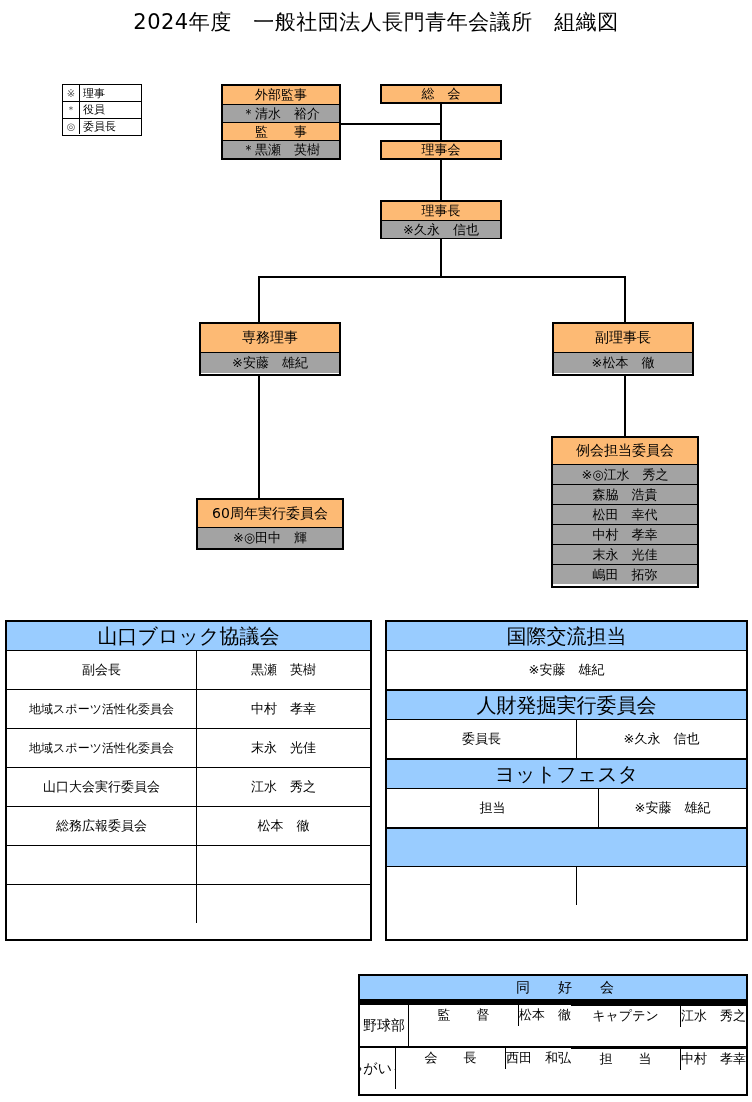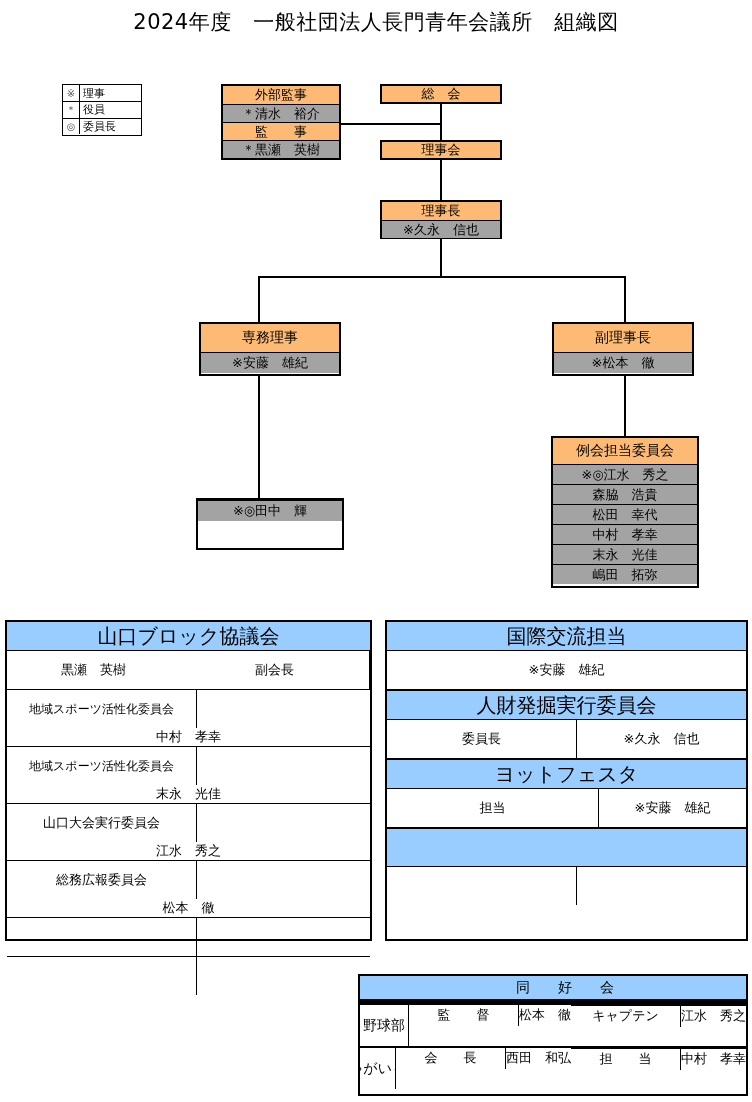--- a/index.html
+++ b/index.html
@@ -76,21 +76,21 @@
     position: absolute;
     border: 2px solid #000;
     box-sizing: border-box;
     background: #fff;
   }
   .btable .hdr {
     height: 29px; font-size: 20px;
     border-bottom: 1px solid #000;
   }
   .btable .rowpair { display: flex; }
-  .btable .rowpair + .rowpair { border-top: 1px solid #000; flex-direction: column; }
+  .btable .rowpair + .rowpair { border-top: 1px solid #000; }
   .btable .c1 { border-right: 1px solid #000; font-size: 13px; height: 38px; }
   .btable .c2 { font-size: 13px; height: 38px; }
 
   
   .grp { border-bottom: 2px solid #000; }
   .grp:last-child { border-bottom: none; }
 
   
   #doukoukai .dhdr { height: 29px; font-size: 14px; border-bottom: 6px solid #000000; padding-left: 24px; }
   #doukoukai .drow { display: flex; }
@@ -164,38 +164,39 @@
   <div class="cell pink" style="height:28px; font-size:14px;">専務理事</div>
   <div class="cell white bt" style="height:21px; font-size:13px;">※安藤　雄紀</div>
 </div>
 
 <div class="abox" style="left:552px; top:322px; width:142px; height:54px;">
   <div class="cell pink" style="height:28px; font-size:14px;">副理事長</div>
   <div class="cell white bt" style="height:21px; font-size:13px;">※松本　徹</div>
 </div>
 
 <div class="abox" style="left:196px; top:498px; width:148px; height:52px;">
+  <div class="cell pink" style="height:27px; font-size:14px;">60周年実行委員会</div>
   <div class="cell white bt" style="height:21px; font-size:13px;">※◎田中　輝</div>
 </div>
 
 <div class="abox" style="left:551px; top:436px; width:148px; height:152px;">
   <div class="cell pink" style="height:26px; font-size:14px;">例会担当委員会</div>
   <div class="cell white bt" style="height:20px; font-size:13px;">※◎江水　秀之</div>
   <div class="cell white bt" style="height:20px; font-size:13px;">森脇　浩貴</div>
   <div class="cell white bt" style="height:20px; font-size:13px;">松田　幸代</div>
   <div class="cell white bt" style="height:20px; font-size:13px;">中村　孝幸</div>
   <div class="cell white bt" style="height:20px; font-size:13px;">末永　光佳</div>
   <div class="cell white bt" style="height:20px; font-size:13px;">嶋田　拓弥</div>
 </div>
 
 <div class="btable" id="yamaguchi-table" style="left:5px; top:620px; width:367px; height:321px;">
   <div class="cell blue hdr">山口ブロック協議会</div>
   <div class="rowpair">
+    <div class="cell c1" style="width:190px;">副会長</div>
     <div class="cell c2" style="flex:1;">黒瀬　英樹</div>
-    <div class="cell c1" style="width:190px;">副会長</div>
   </div>
   <div class="rowpair">
     <div class="cell c1" style="width:190px; font-size:12px;">地域スポーツ活性化委員会</div>
     <div class="cell c2" style="flex:1;">中村　孝幸</div>
   </div>
   <div class="rowpair">
     <div class="cell c1" style="width:190px; font-size:12px;">地域スポーツ活性化委員会</div>
     <div class="cell c2" style="flex:1;">末永　光佳</div>
   </div>
   <div class="rowpair">

